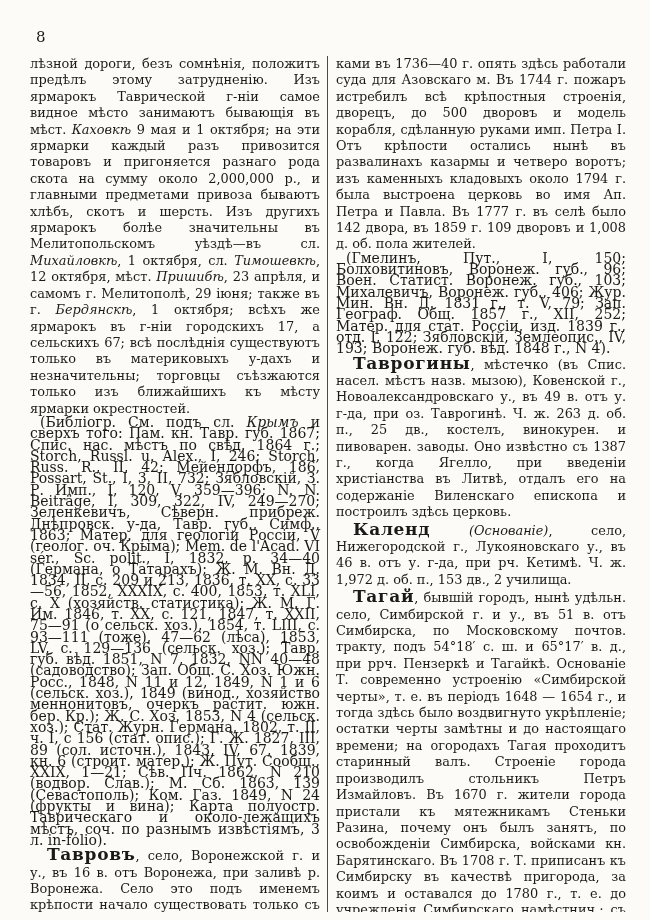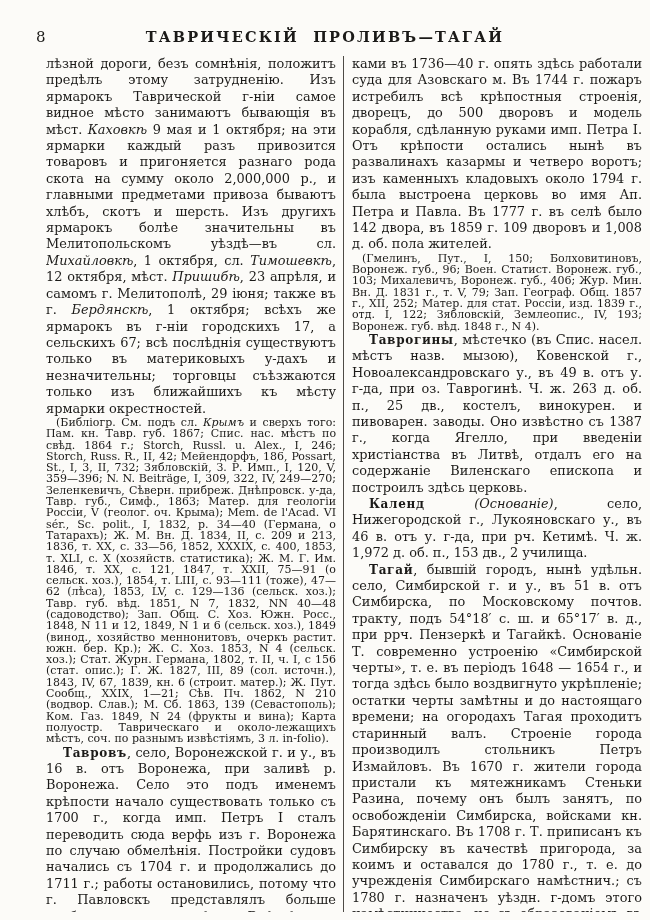--- a/index.html
+++ b/index.html
@@ -27,57 +27,56 @@
     left: 0; right: 0; top: 28px;
     text-align: center;
     font-size: 14.5px;
     font-weight: bold;
     letter-spacing: 2.2px;
     word-spacing: 7px;
   }
 
   .columns {
     position: absolute;
-    left: 46px; top: 56px;
+    left: 30px; top: 56px;
     width: 596px; height: 856px;
     display: flex;
   }
   .col {
     width: 291px;
     height: 856px;
     overflow: hidden;
   }
   .col-left { padding-right: 7px; border-right: 1px solid #4d4a45; }
   .col-right { padding-left: 8px; }
 
   .col p { margin: 0; text-align: justify; }
   .blk-text, .blk-entry {
     font-size: 12.9px;
     line-height: 16.4px;
   }
   .blk-entry { text-indent: 17px; }
   .blk-bibliography {
-    font-size: 11px;
+    font-size: 14px;
     line-height: 11.3px;
     text-indent: 10px;
   }
   .seg-italic { font-style: italic; }
   .seg-headword {
     font-weight: bold;
-    font-size: 12px;
+    font-size: 17px;
     letter-spacing: 0.7px;
   }
 </style>
 </head>
 <body>
 
 <div class="page">
   <div class="page-header">
     <span class="page-number">8</span>
-    <div class="running-head">ТАВРИЧЕСКІЙ ПРОЛИВЪ—ТАГАЙ</div>
   </div>
   <div class="columns">
     <div class="col col-left" id="col-left">
         <p class="blk-text"><span class="seg-normal">лѣзной дороги, безъ сомнѣнія, положитъ предѣлъ этому затрудненію. Изъ ярмарокъ Таврической г-ніи самое видное мѣсто занимаютъ бывающія въ мѣст. </span><span class="seg-italic">Каховкѣ</span><span class="seg-normal"> 9 мая и 1 октября; на эти ярмарки каждый разъ привозится товаровъ и пригоняется разнаго рода скота на сумму около 2,000,000 р., и главными предметами привоза бываютъ хлѣбъ, скотъ и шерсть. Изъ другихъ ярмарокъ болѣе значительны въ Мелитопольскомъ уѣздѣ—въ сл. </span><span class="seg-italic">Михайловкѣ</span><span class="seg-normal">, 1 октября, сл. </span><span class="seg-italic">Тимошевкѣ</span><span class="seg-normal">, 12 октября, мѣст. </span><span class="seg-italic">Пришибѣ</span><span class="seg-normal">, 23 апрѣля, и самомъ г. Мелитополѣ, 29 іюня; также въ г. </span><span class="seg-italic">Бердянскѣ</span><span class="seg-normal">, 1 октября; всѣхъ же ярмарокъ въ г-ніи городскихъ 17, а сельскихъ 67; всѣ послѣднія существуютъ только въ материковыхъ у-дахъ и незначительны; торговцы съѣзжаются только изъ ближайшихъ къ мѣсту ярмарки окрестностей.</span></p>
         <p class="blk-bibliography"><span class="seg-normal">(Библіогр. См. подъ сл. </span><span class="seg-italic">Крымъ</span><span class="seg-normal"> и сверхъ того: Пам. кн. Тавр. губ. 1867; Спис. нас. мѣстъ по свѣд. 1864 г.; Storch, Russl. u. Alex., I, 246; Storch, Russ. R., II, 42; Мейендорфъ, 186, Possart, St., I, 3, II, 732; Зябловскій, З. Р. Имп., I, 120, V, 359—396; N. N. Beiträge, I, 309, 322, IV, 249—270; Зеленкевичъ, Сѣверн. прибреж. Днѣпровск. у-да, Тавр. губ., Симф., 1863; Матер. для геологіи Россіи, V (геолог. оч. Крыма); Mem. de l'Acad. VI sér., Sc. polit., I, 1832, p. 34—40 (Германа, о Татарахъ); Ж. М. Вн. Д. 1834, II, с. 209 и 213, 1836, т. XX, с. 33—56, 1852, XXXIX, с. 400, 1853, т. XLI, с. X (хозяйств. статистика); Ж. М. Г. Им. 1846, т. XX, с. 121, 1847, т. XXII, 75—91 (о сельск. хоз.), 1854, т. LIII, с. 93—111 (тоже), 47—62 (лѣса), 1853, LV, с. 129—136 (сельск. хоз.); Тавр. губ. вѣд. 1851, N 7, 1832, NN 40—48 (садоводство); Зап. Общ. С. Хоз. Южн. Росс., 1848, N 11 и 12, 1849, N 1 и 6 (сельск. хоз.), 1849 (винод., хозяйство меннонитовъ, очеркъ растит. южн. бер. Кр.); Ж. С. Хоз. 1853, N 4 (сельск. хоз.); Стат. Журн. Германа, 1802, т. II, ч. I, с 156 (стат. опис.); Г. Ж. 1827, III, 89 (сол. источн.), 1843, IV, 67, 1839, кн. 6 (строит. матер.); Ж. Пут. Сообщ., XXIX, 1—21; Сѣв. Пч. 1862, N 210 (водвор. Слав.); М. Сб. 1863, 139 (Севастополь); Ком. Газ. 1849, N 24 (фрукты и вина); Карта полуостр. Таврическаго и около-лежащихъ мѣстъ, соч. по разнымъ извѣстіямъ, 3 л. in-folio).</span></p>
         <p class="blk-entry"><span class="seg-headword">Тавровъ</span><span class="seg-normal">, село, Воронежской г. и у., въ 16 в. отъ Воронежа, при заливѣ р. Воронежа. Село это подъ именемъ крѣпости начало существовать только съ 1700 г., когда имп. Петръ I сталъ переводить сюда верфь изъ г. Воронежа по случаю обмелѣнія. Постройки судовъ начались съ 1704 г. и продолжались до 1711 г.; работы остановились, потому что г. Павловскъ представлялъ больше удобства для верфи. Вмѣстѣ съ крѣпостью, вооруженной артиллеріею, возникли и 2 слободы: Солдатская и Морская, Государевъ деревянный дворецъ, каменныя кладовыя и амбары, разныя адмиралтейскія постройки. Съ 1722 — 1725 г. на верфи опять возобновлены работы; въ этотъ періодъ построено 15 паромовъ, 15 галеръ, 30 каюкъ, 6 большихъ шлюпокъ и 23 бота. Къ этому же времени должно отнести и построеніе суконной фабрики отъ казны. По случаю войны съ Тур-</span></p>
       </div>
     <div class="col col-right" id="col-right">
         <p class="blk-text"><span class="seg-normal">ками въ 1736—40 г. опять здѣсь работали суда для Азовскаго м. Въ 1744 г. пожаръ истребилъ всѣ крѣпостныя строенія, дворецъ, до 500 дворовъ и модель корабля, сдѣланную руками имп. Петра I. Отъ крѣпости остались нынѣ въ развалинахъ казармы и четверо воротъ; изъ каменныхъ кладовыхъ около 1794 г. была выстроена церковь во имя Ап. Петра и Павла. Въ 1777 г. въ селѣ было 142 двора, въ 1859 г. 109 дворовъ и 1,008 д. об. пола жителей.</span></p>
         <p class="blk-bibliography"><span class="seg-normal">(Гмелинъ, Пут., I, 150; Болховитиновъ, Воронеж. губ., 96; Воен. Статист. Воронеж. губ., 103; Михалевичъ, Воронеж. губ., 406; Жур. Мин. Вн. Д. 1831 г., т. V, 79; Зап. Географ. Общ. 1857 г., XII, 252; Матер. для стат. Россіи, изд. 1839 г., отд. I, 122; Зябловскій, Землеопис., IV, 193; Воронеж. губ. вѣд. 1848 г., N 4).</span></p>

